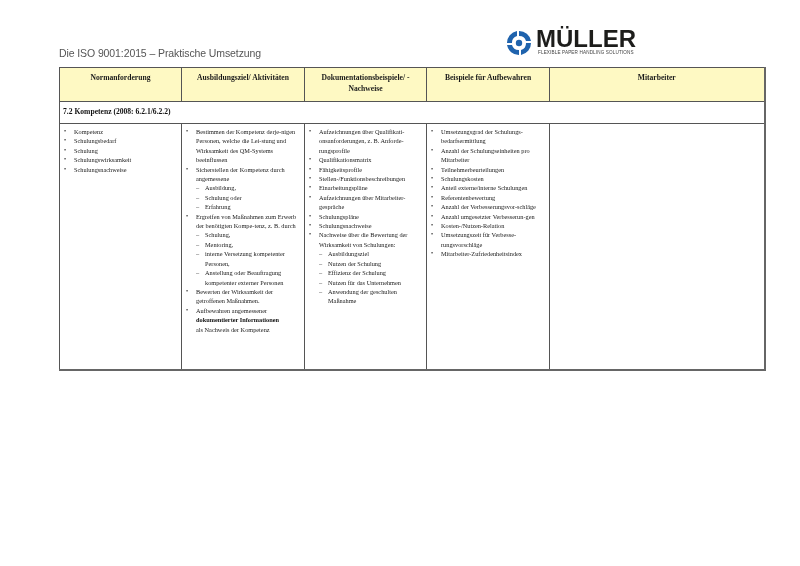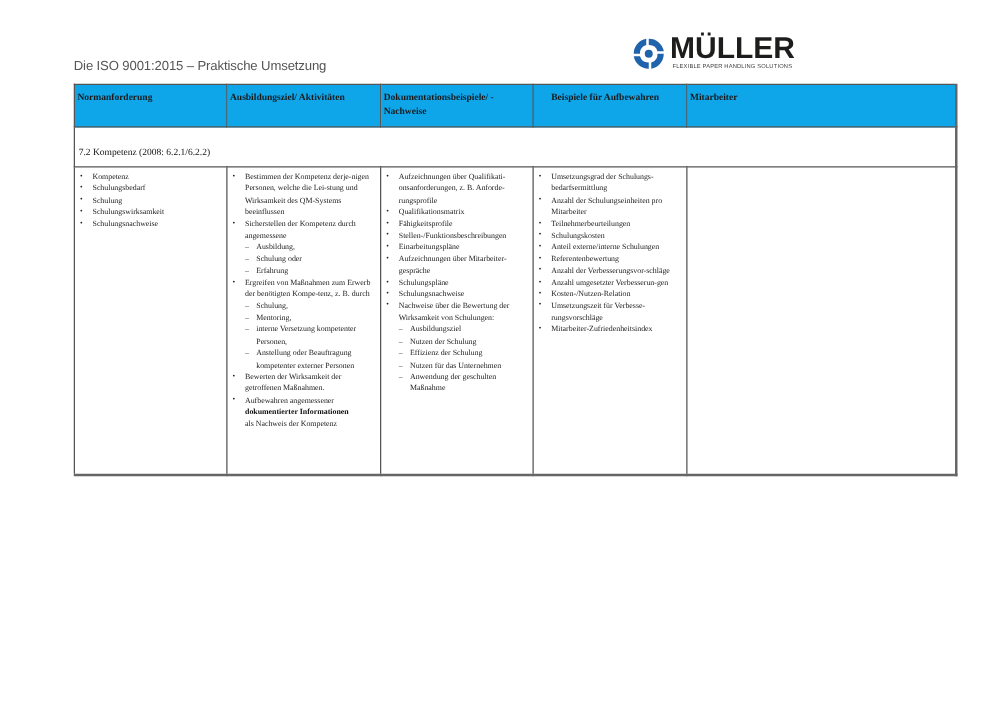--- a/index.html
+++ b/index.html
@@ -28,27 +28,27 @@
     }
     table.main {
       position: absolute; left: 59px; top: 67px; width: 705px;
       border-collapse: collapse; table-layout: fixed;
       border-right: 2px solid #666; border-bottom: 2px solid #666;
     }
     table.main td, table.main th {
       border: 1px solid #555; vertical-align: top;
     }
     th.hdr {
-      background: #0ea5e9; font-weight: bold; font-size: 7.6px; line-height: 11px;
-      padding: 4px 2px 4px 2px; height: 25px; text-align: left; vertical-align: top;
+      background: #fef9c3; font-weight: bold; font-size: 7.6px; line-height: 11px;
+      padding: 4px 2px 4px 2px; height: 25px; text-align: center; vertical-align: top;
       color: #1a1a1a;
       margin-left: 40px;
     }
     td.section {
-      font-weight: normal; font-size: 7.6px; padding: 15px 3px 6px 3px; height: 10px;
+      font-weight: bold; font-size: 7.6px; padding: 5px 3px 6px 3px; height: 10px;
       color: #111;
     }
     td.cell { font-size: 6.3px; line-height: 9.4px; padding: 3px 3px 4px 4px; height: 238px; }
     ul.bul { list-style: none; margin: 0; padding: 0; }
     ul.bul > li { position: relative; padding-left: 10px; }
     ul.bul > li::before {
       content: "\2022"; position: absolute; left: 0; top: 0; font-size: 6px;
     }
     ul.dash { list-style: none; margin: 0; padding: 0; }
     ul.dash > li { position: relative; padding-left: 19px; }

